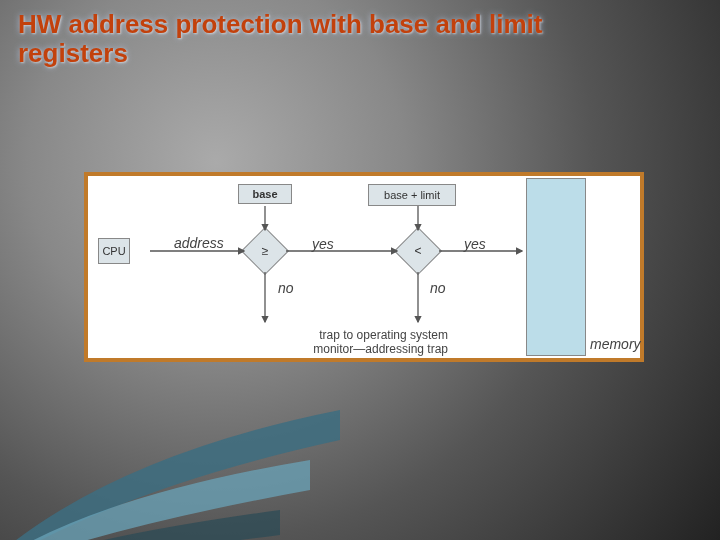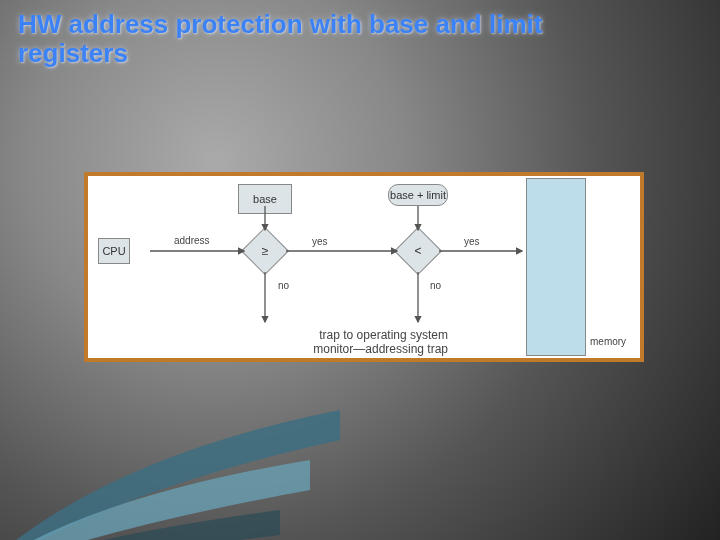--- a/index.html
+++ b/index.html
@@ -10,21 +10,21 @@
     font-family: "Trebuchet MS", Verdana, sans-serif;
     position: relative;
     overflow: hidden;
   }
   .title {
     position: absolute;
     top: 10px;
     left: 18px;
     font-size: 26px;
     font-weight: bold;
-    color: #3b82f6;
+    color: #c2410c;
     text-shadow: 0 0 6px rgba(200,220,255,0.6), 1px 1px 2px rgba(255,255,255,0.5);
     line-height: 1.1;
     max-width: 560px;
   }
   .diagram-wrap {
     position: absolute;
     top: 172px;
     left: 84px;
     width: 560px;
     height: 190px;
@@ -65,23 +65,24 @@
     top: 9px;
     left: 0;
   }
   .memory {
     position: absolute;
     background: #bcdde9;
     border: 1px solid #888;
   }
   .label {
     position: absolute;
-    font-size: 10px;
+    font-size: 14px;
     color: #444;
     text-align: right;
+    font-style: italic;
   }
   .trap {
     position: absolute;
     font-size: 12px;
     color: #444;
     text-align: right;
     line-height: 1.2;
   }
   svg.arrows {
     position: absolute;
@@ -103,23 +104,23 @@
 </head>
 <body>
 
 <div class="title">HW address protection with base and limit registers</div>
 
 <div class="diagram-wrap">
   <div class="diagram-inner">
 
     <div class="box" style="left:10px; top:62px; width:32px; height:26px;">CPU</div>
 
-    <div class="box" style="left:150px; top:8px; width:54px; height:30px;">base</div>
+    <div class="box" style="left:150px; top:8px; width:54px; height:20px;font-weight:bold;">base</div>
 
-    <div class="box" style="left:300px; top:8px; width:60px; height:22px;border-radius:10px;">base + limit</div>
+    <div class="box" style="left:280px; top:8px; width:88px; height:22px;">base + limit</div>
 
     <div class="diamond" style="left:160px; top:58px;">
       <span>≥</span>
     </div>
 
     <div class="diamond" style="left:313px; top:58px;">
       <span>&lt;</span>
     </div>
 
     <div class="memory" style="left:438px; top:2px; width:60px; height:178px;"></div>

